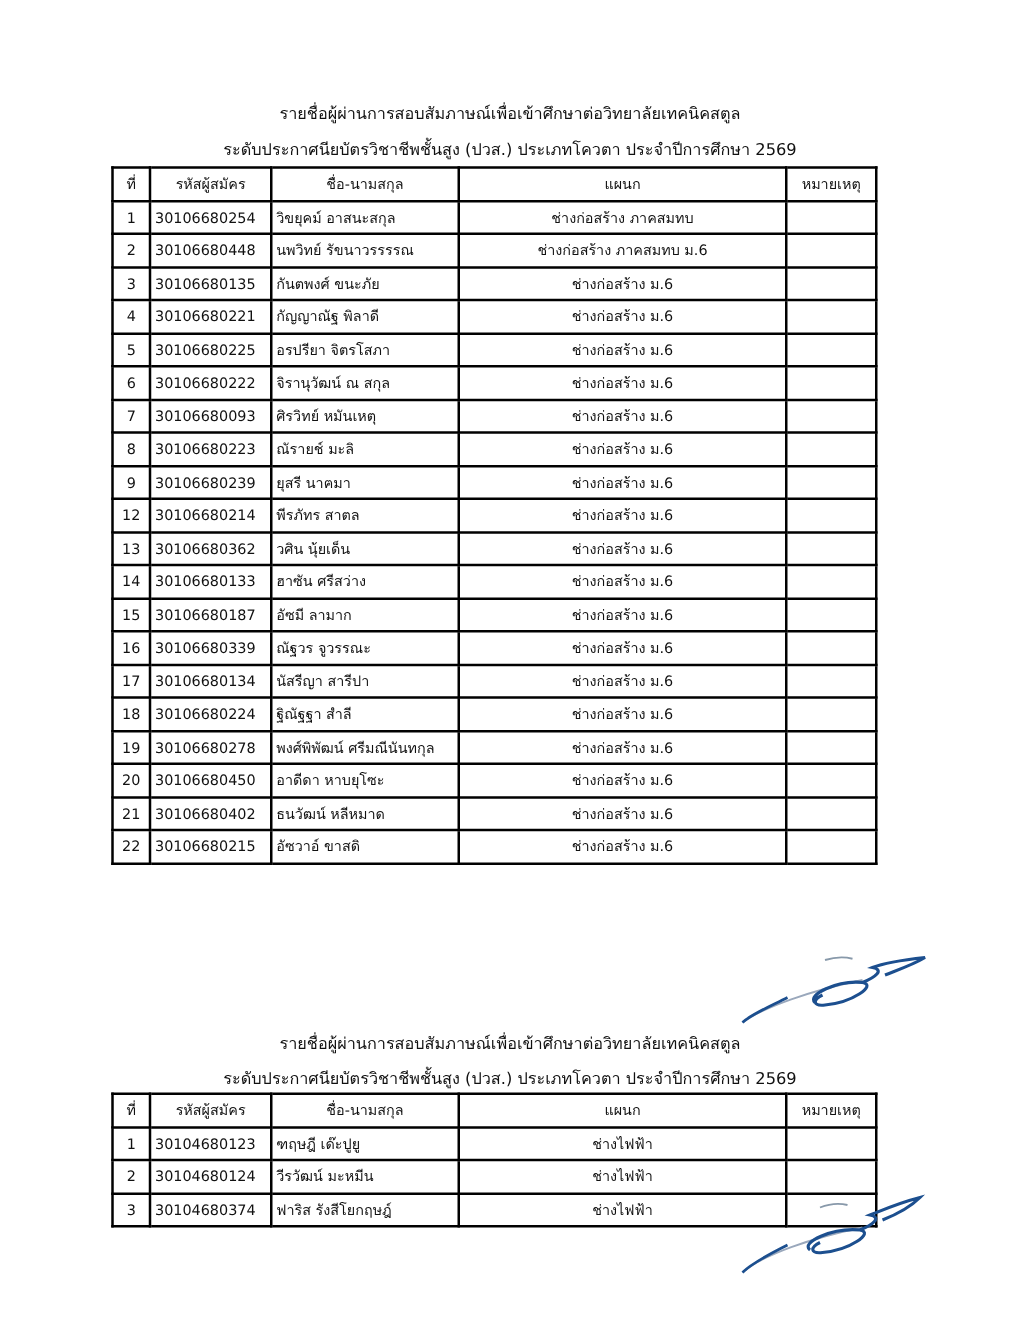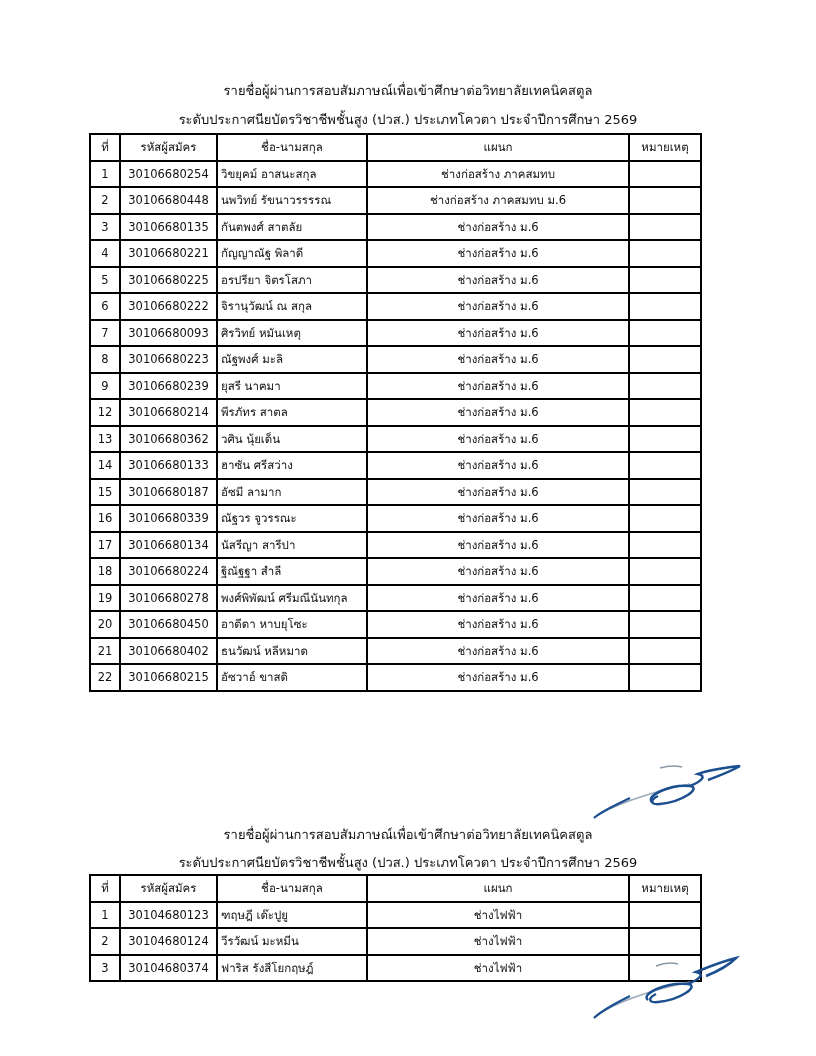--- a/index.html
+++ b/index.html
@@ -3,21 +3,21 @@
 <meta charset="utf-8">
 <style>
   html, body { margin:0; padding:0; background:#ffffff; }
   body { width:816px; height:1056px; position:relative; overflow:hidden;
          font-family:"DejaVu Sans", "Liberation Sans", sans-serif; color:#111; }
   .title { position:absolute; left:0; width:816px; text-align:center; font-size:13px; }
   table.list { position:absolute; left:89px; width:607px; border-collapse:collapse; table-layout:fixed; font-size:11.5px; }
   table.list td, table.list th { border:2px solid #000; height:24.5px; padding:0 3px; font-weight:normal; white-space:nowrap; overflow:hidden; }
   table.list th { text-align:center; }
   .c-no { width:22px; text-align:center; }
-  .c-id { width:89px; text-align:center; }
+  .c-id { width:89px; text-align:left; }
   .c-name { width:142px; text-align:left; }
   .c-dept { width:254px; text-align:center; }
   .c-note { width:64px;border-radius:11px; }
   .sig { position:absolute; }
 </style>
 </head>
 <body>
 
 <div class="title" style="top:80px;">รายชื่อผู้ผ่านการสอบสัมภาษณ์เพื่อเข้าศึกษาต่อวิทยาลัยเทคนิคสตูล</div>
 <div class="title" style="top:109px;">ระดับประกาศนียบัตรวิชาชีพชั้นสูง (ปวส.) ประเภทโควตา ประจำปีการศึกษา 2569</div>
@@ -42,21 +42,21 @@
       <tr>
         <td class="c-no">2</td>
         <td class="c-id">30106680448</td>
         <td class="c-name">นพวิทย์ รัขนาวรรรรณ</td>
         <td class="c-dept">ช่างก่อสร้าง ภาคสมทบ ม.6</td>
         <td class="c-note"></td>
       </tr>
       <tr>
         <td class="c-no">3</td>
         <td class="c-id">30106680135</td>
-        <td class="c-name">กันตพงศ์ สาตลัย</td>
+        <td class="c-name">กันตพงศ์ ขนะภัย</td>
         <td class="c-dept">ช่างก่อสร้าง ม.6</td>
         <td class="c-note"></td>
       </tr>
       <tr>
         <td class="c-no">4</td>
         <td class="c-id">30106680221</td>
         <td class="c-name">กัญญาณัฐ พิลาดี</td>
         <td class="c-dept">ช่างก่อสร้าง ม.6</td>
         <td class="c-note"></td>
       </tr>
@@ -77,21 +77,21 @@
       <tr>
         <td class="c-no">7</td>
         <td class="c-id">30106680093</td>
         <td class="c-name">ศิรวิทย์ หมันเหตุ</td>
         <td class="c-dept">ช่างก่อสร้าง ม.6</td>
         <td class="c-note"></td>
       </tr>
       <tr>
         <td class="c-no">8</td>
         <td class="c-id">30106680223</td>
-        <td class="c-name">ณัฐพงศ์ มะลิ</td>
+        <td class="c-name">ณัรายช์ มะลิ</td>
         <td class="c-dept">ช่างก่อสร้าง ม.6</td>
         <td class="c-note"></td>
       </tr>
       <tr>
         <td class="c-no">9</td>
         <td class="c-id">30106680239</td>
         <td class="c-name">ยุสรี นาฅมา</td>
         <td class="c-dept">ช่างก่อสร้าง ม.6</td>
         <td class="c-note"></td>
       </tr>

